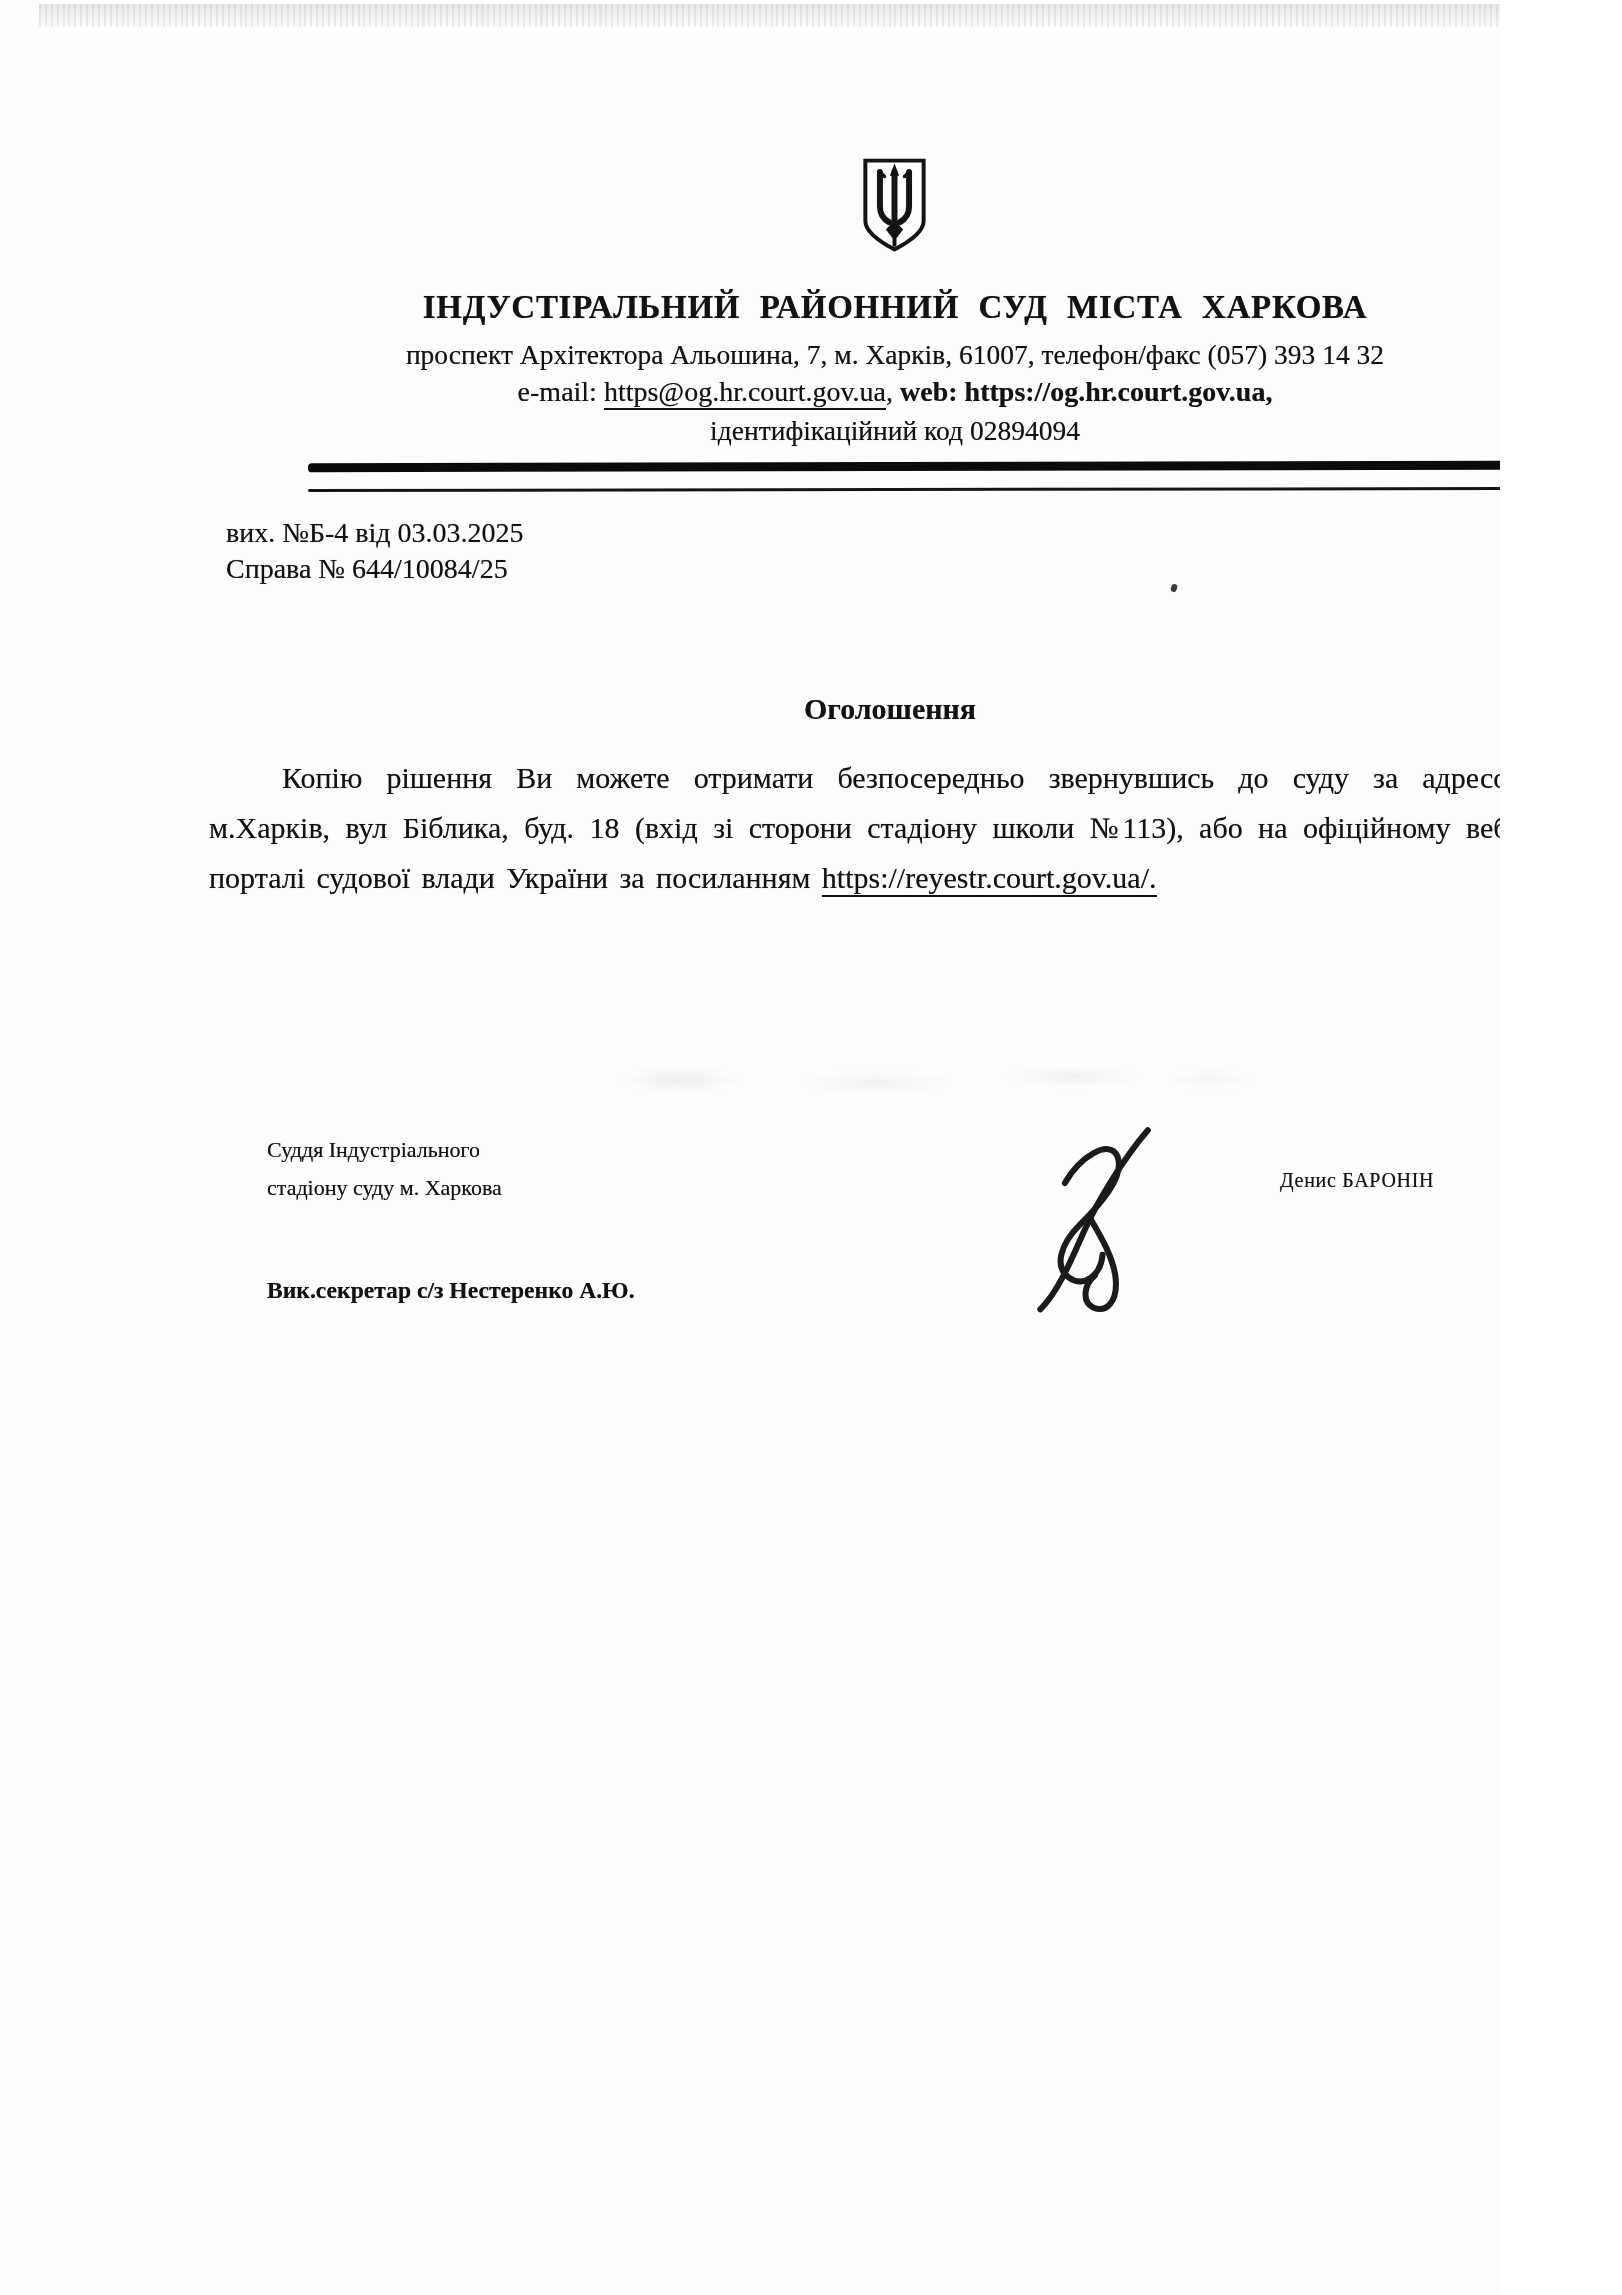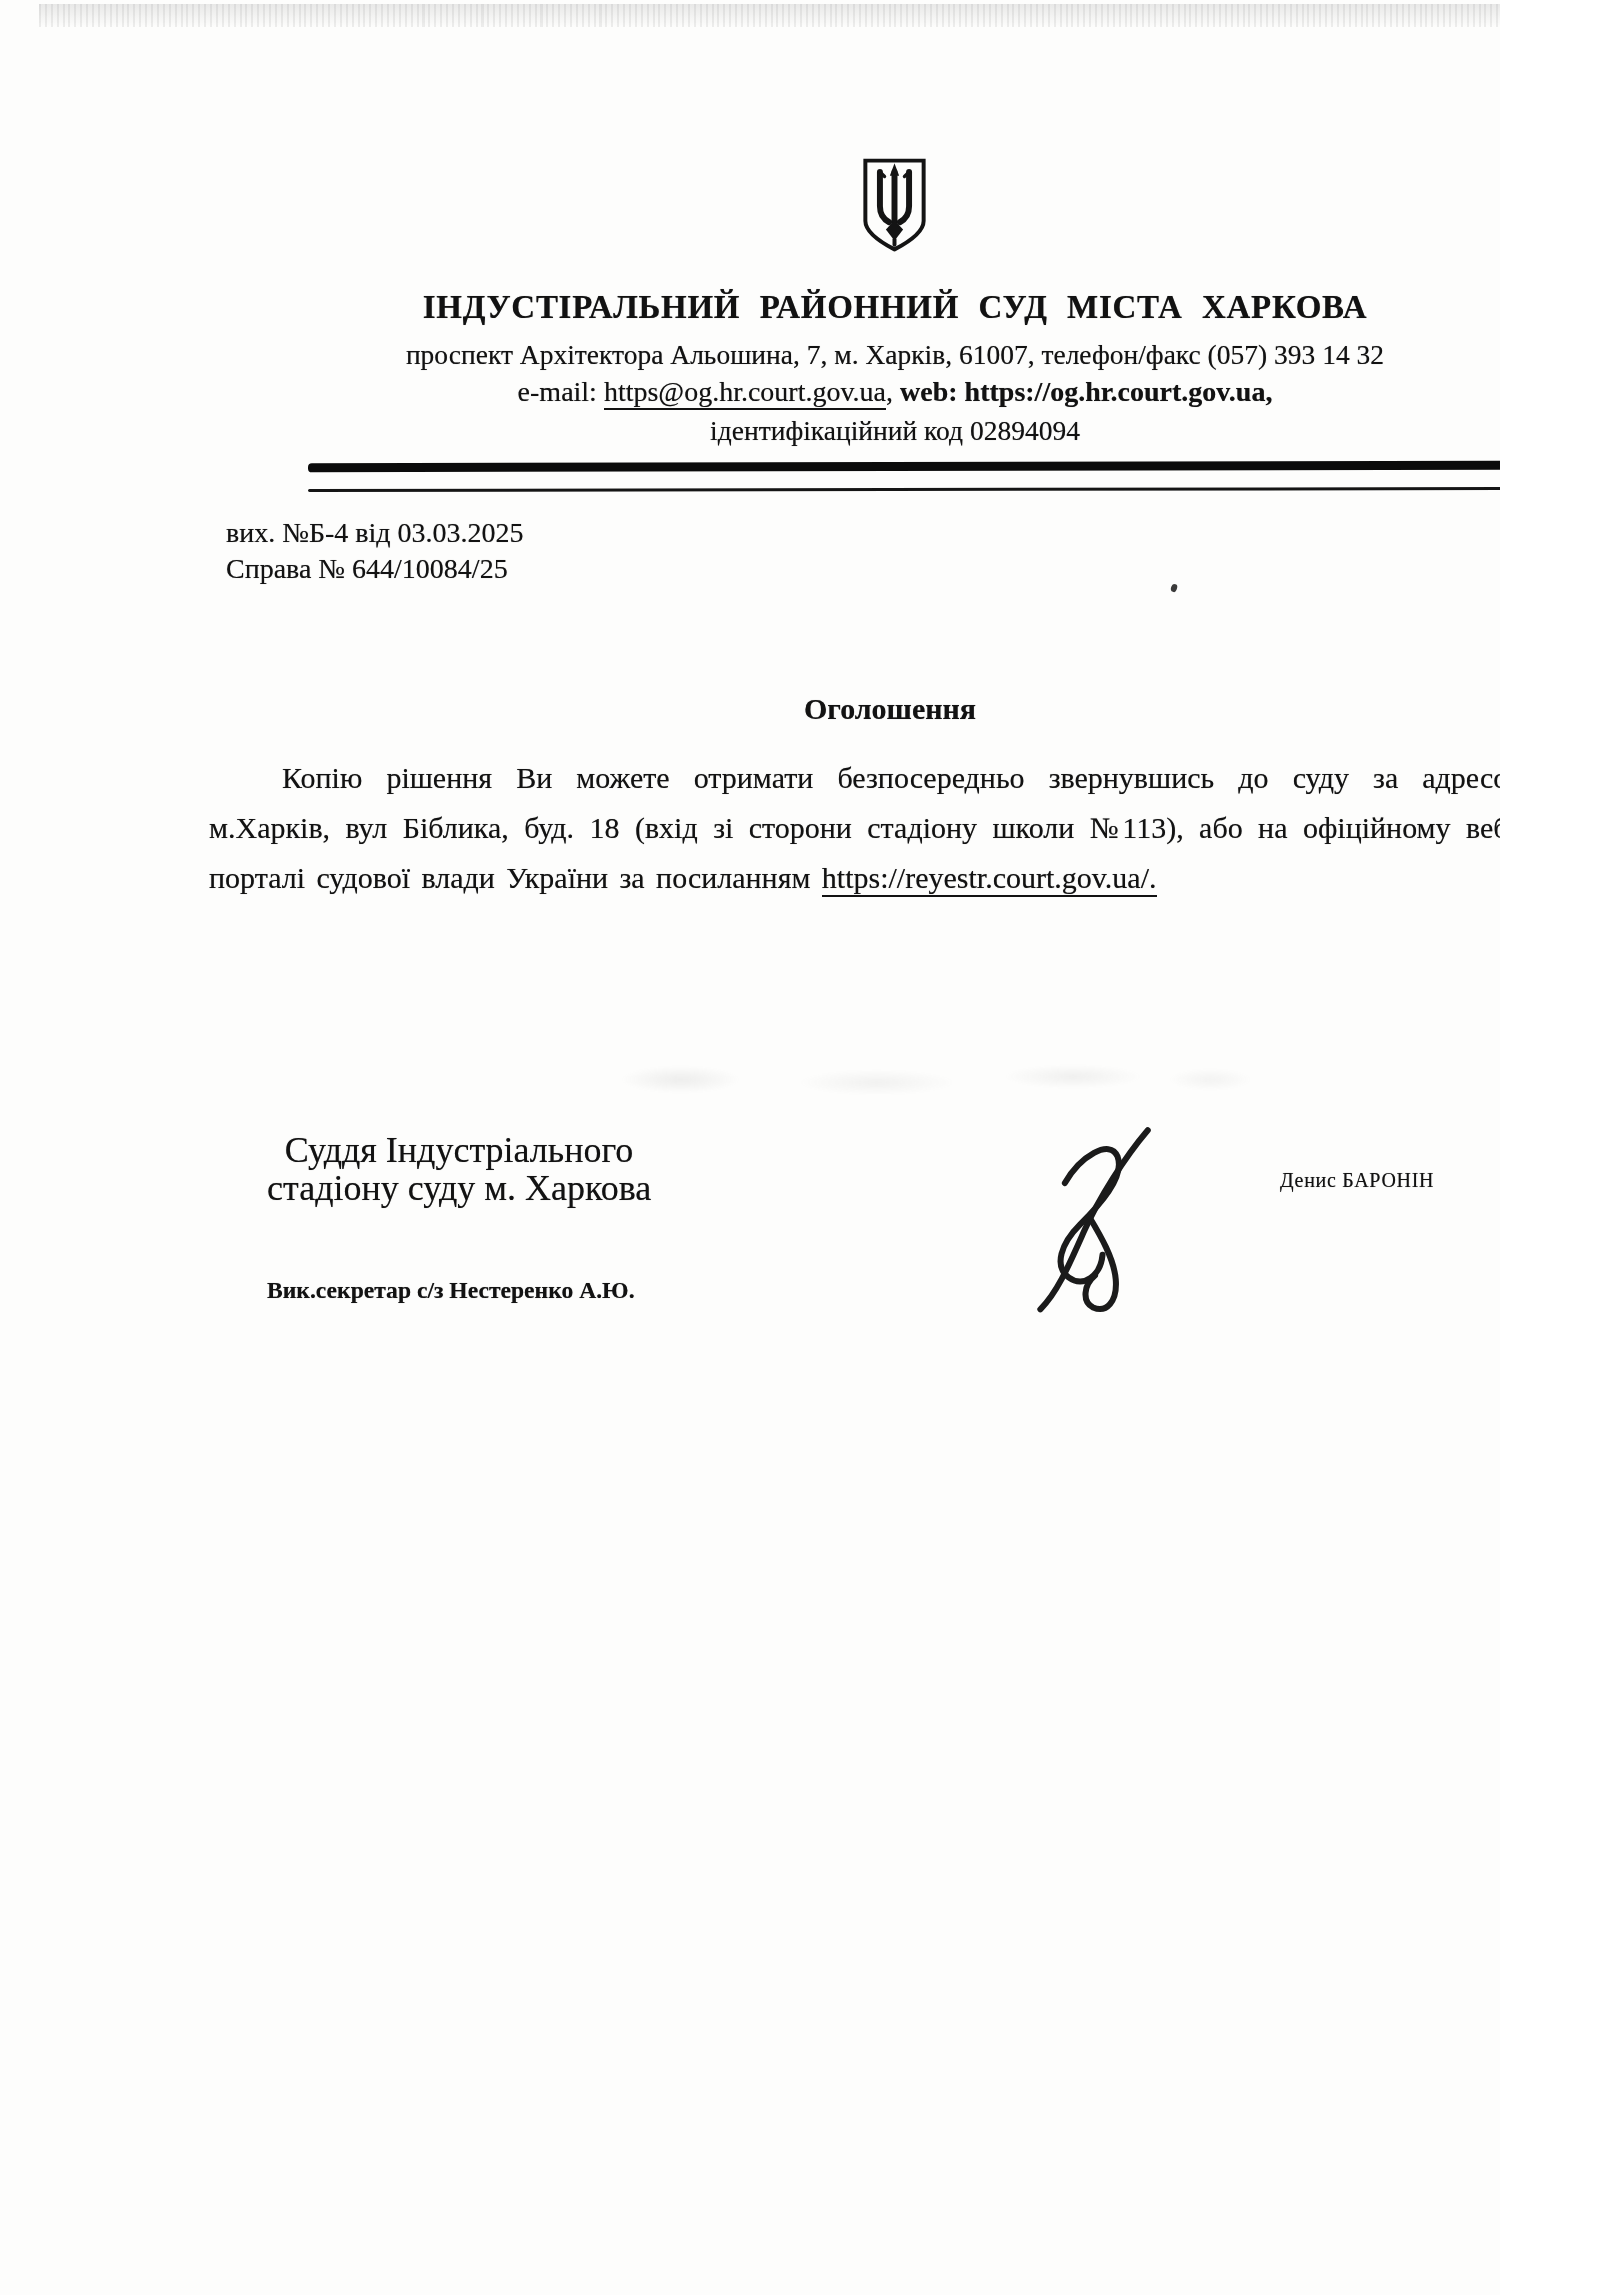--- a/index.html
+++ b/index.html
@@ -59,21 +59,21 @@
   .ghost {
     position: absolute; left: 602px; top: 1050px; width: 654px; height: 59px;
     background:
       radial-gradient(ellipse 85px 19.6px at 12% 50%, rgba(125,125,125,0.12), transparent 70%),
       radial-gradient(ellipse 111px 18.3px at 42% 55%, rgba(125,125,125,0.09), transparent 70%),
       radial-gradient(ellipse 98px 17px at 72% 45%, rgba(125,125,125,0.10), transparent 70%),
       radial-gradient(ellipse 59px 15.7px at 93% 50%, rgba(125,125,125,0.08), transparent 70%);
     filter: blur(1.3px);
   }
 
-  .judge-title { position: absolute; left: 267px; top: 1131px; font-size: 36px; line-height: 38px; white-space: nowrap; text-align: center; }
+  .judge-title { position: absolute; left: 267px; top: 1131px; font-size: 22px; line-height: 38px; white-space: nowrap; }
   .signature   { position: absolute; left: 980px; top: 1119px; width: 230px; height: 196px; }
   .judge-name  { position: absolute; left: 1280px; top: 1169px; font-size: 20px; letter-spacing: 0.7px; white-space: nowrap; }
   .secretary   { position: absolute; left: 267px; top: 1277px; font-size: 23.6px; font-weight: 600; white-space: nowrap; }
 </style>
 </head>
 <body>
 
 <div class="page">
 
   <div class="top-noise"></div>

